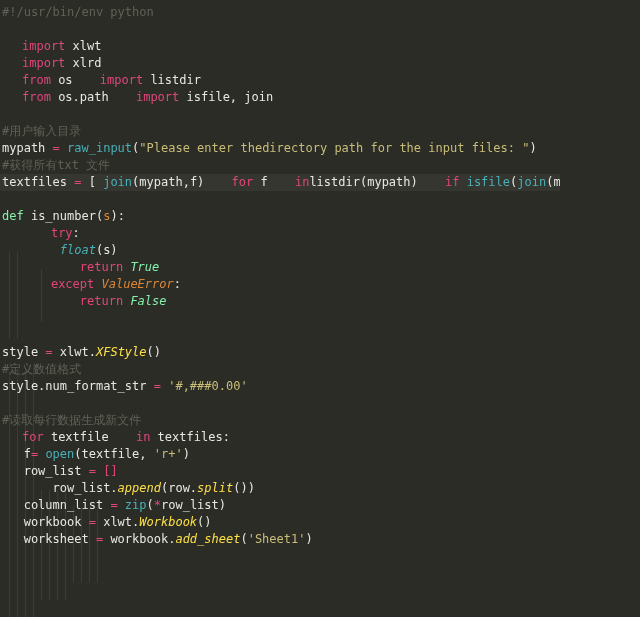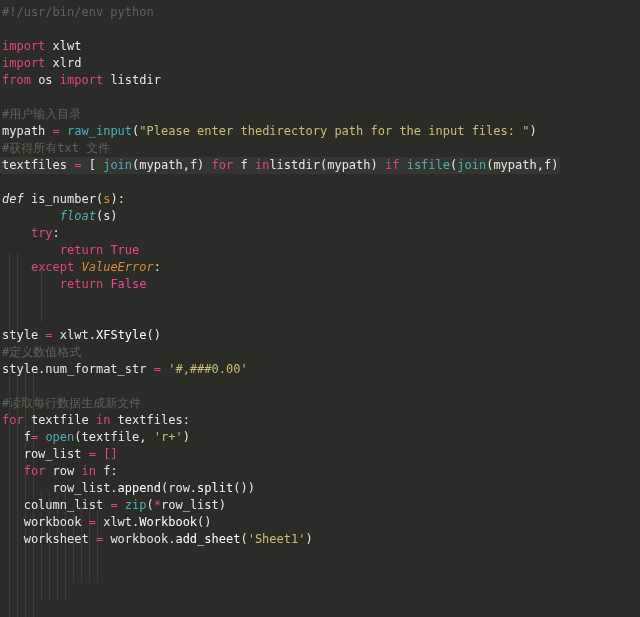--- a/index.html
+++ b/index.html
@@ -43,32 +43,32 @@
     pointer-events: none;
   }
   .guide {
     position: absolute;
     width: 1px;
     background: #3b3c35;
   }
 
   
   .t-cmt  { color: #5f6156; }
-  .t-kw   { color: #e0467c; }
-  .t-def  { color: #e5e5e5; font-style: italic; }
+  .t-kw   { color: #e0467c; margin-left: 20px; }
+  .t-def  { color: #86efac; }
   .t-cls  { color: #d9883a; font-style: italic; text-align: center; }
   .t-fn   { color: #48b0b8; }
   .t-bfn  { color: #48b0b8; font-style: italic; }
-  .t-mth  { color: #ffffff; }
+  .t-mth  { color: #fde047; font-style: italic; }
   .t-str  { color: #c9bd7a; }
   .t-num  { color: #7a5fd0; }
   .t-op   { color: #e0467c; }
   .t-param{ color: #d9883a; }
   .t-plain{ color: #e8e8e3; }
-  .t-const{ color: #ec4899; }
+  .t-const{ color: #86efac; font-style: italic; }
 </style>
 </head>
 <body>
 
 <div id="editor">
   <div class="guides">
     <div class="guide" style="left:9px;  top:252px; height:87px;"></div>
     <div class="guide" style="left:9px;  top:371px; height:246px;"></div>
     <div class="guide" style="left:17px; top:252px; height:87px;"></div>
     <div class="guide" style="left:17px; top:371px; height:246px;"></div>
@@ -90,39 +90,40 @@
     <div class="line"><span class="t-cmt">#!/usr/bin/env python</span></div>
 
     <div class="line">&nbsp;</div>
 
     <div class="line"><span class="t-kw">import</span><span class="t-plain"> xlwt</span></div>
 
     <div class="line"><span class="t-kw">import</span><span class="t-plain"> xlrd</span></div>
 
     <div class="line"><span class="t-kw">from</span><span class="t-plain"> os </span><span class="t-kw">import</span><span class="t-plain"> listdir</span></div>
 
+    <div class="line"><span class="t-kw">from</span><span class="t-plain"> os.path </span><span class="t-kw">import</span><span class="t-plain"> isfile, join</span></div>
 
     <div class="line">&nbsp;</div>
 
     <div class="line"><span class="t-cmt">#用户输入目录</span></div>
 
     <div class="line"><span class="t-plain">mypath </span><span class="t-op">=</span><span class="t-plain"> </span><span class="t-fn">raw_input</span><span class="t-plain">(</span><span class="t-str">"Please enter thedirectory path for the input files: "</span><span class="t-plain">)</span></div>
 
     <div class="line"><span class="t-cmt">#获得所有txt 文件</span></div>
 
     <div class="line hl"><span class="t-plain">textfiles </span><span class="t-op">=</span><span class="t-plain"> [ </span><span class="t-fn">join</span><span class="t-plain">(mypath,f) </span><span class="t-kw">for</span><span class="t-plain"> f </span><span class="t-kw">in</span><span class="t-plain">listdir(mypath) </span><span class="t-kw">if</span><span class="t-plain"> </span><span class="t-fn">isfile</span><span class="t-plain">(</span><span class="t-fn">join</span><span class="t-plain">(mypath,f)) </span><span class="t-kw">and</span><span class="t-plain"> </span><span class="t-str">'.txt'</span></div>
 
     <div class="line">&nbsp;</div>
 
 
     <div class="line"><span class="t-def">def</span><span class="t-plain"> is_number(</span><span class="t-param">s</span><span class="t-plain">):</span></div>
 
+    <div class="line"><span class="t-plain">    </span><span class="t-kw">try</span><span class="t-plain">:</span></div>
+
     <div class="line"><span class="t-plain">        </span><span class="t-bfn">float</span><span class="t-plain">(s)</span></div>
-
-    <div class="line"><span class="t-plain">    </span><span class="t-kw">try</span><span class="t-plain">:</span></div>
 
     <div class="line"><span class="t-plain">        </span><span class="t-kw">return</span><span class="t-plain"> </span><span class="t-const">True</span></div>
 
     <div class="line"><span class="t-plain">    </span><span class="t-kw">except</span><span class="t-plain"> </span><span class="t-cls">ValueError</span><span class="t-plain">:</span></div>
 
     <div class="line"><span class="t-plain">        </span><span class="t-kw">return</span><span class="t-plain"> </span><span class="t-const">False</span></div>
 
     <div class="line">&nbsp;</div>
     <div class="line">&nbsp;</div>
 
@@ -136,21 +137,20 @@
     <div class="line">&nbsp;</div>
 
     <div class="line"><span class="t-cmt">#读取每行数据生成新文件</span></div>
 
     <div class="line"><span class="t-kw">for</span><span class="t-plain"> textfile </span><span class="t-kw">in</span><span class="t-plain"> textfiles:</span></div>
 
     <div class="line"><span class="t-plain">   f</span><span class="t-op">=</span><span class="t-plain"> </span><span class="t-fn">open</span><span class="t-plain">(textfile, </span><span class="t-str">'r+'</span><span class="t-plain">)</span></div>
 
     <div class="line"><span class="t-plain">   row_list </span><span class="t-op">=</span><span class="t-plain"> </span><span class="t-op">[]</span></div>
 
-    <div class="line"><span class="t-plain">   </span><span class="t-kw">for</span><span class="t-plain"> row </span><span class="t-kw">in</span><span class="t-plain"> f:</span></div>
 
     <div class="line"><span class="t-plain">       row_list.</span><span class="t-mth">append</span><span class="t-plain">(row.</span><span class="t-mth">split</span><span class="t-plain">())</span></div>
 
     <div class="line"><span class="t-plain">   column_list </span><span class="t-op">=</span><span class="t-plain"> </span><span class="t-fn">zip</span><span class="t-plain">(</span><span class="t-op">*</span><span class="t-plain">row_list)</span></div>
 
     <div class="line"><span class="t-plain">   workbook </span><span class="t-op">=</span><span class="t-plain"> xlwt.</span><span class="t-mth">Workbook</span><span class="t-plain">()</span></div>
 
     <div class="line"><span class="t-plain">   worksheet </span><span class="t-op">=</span><span class="t-plain"> workbook.</span><span class="t-mth">add_sheet</span><span class="t-plain">(</span><span class="t-str">'Sheet1'</span><span class="t-plain">)</span></div>
 
 

